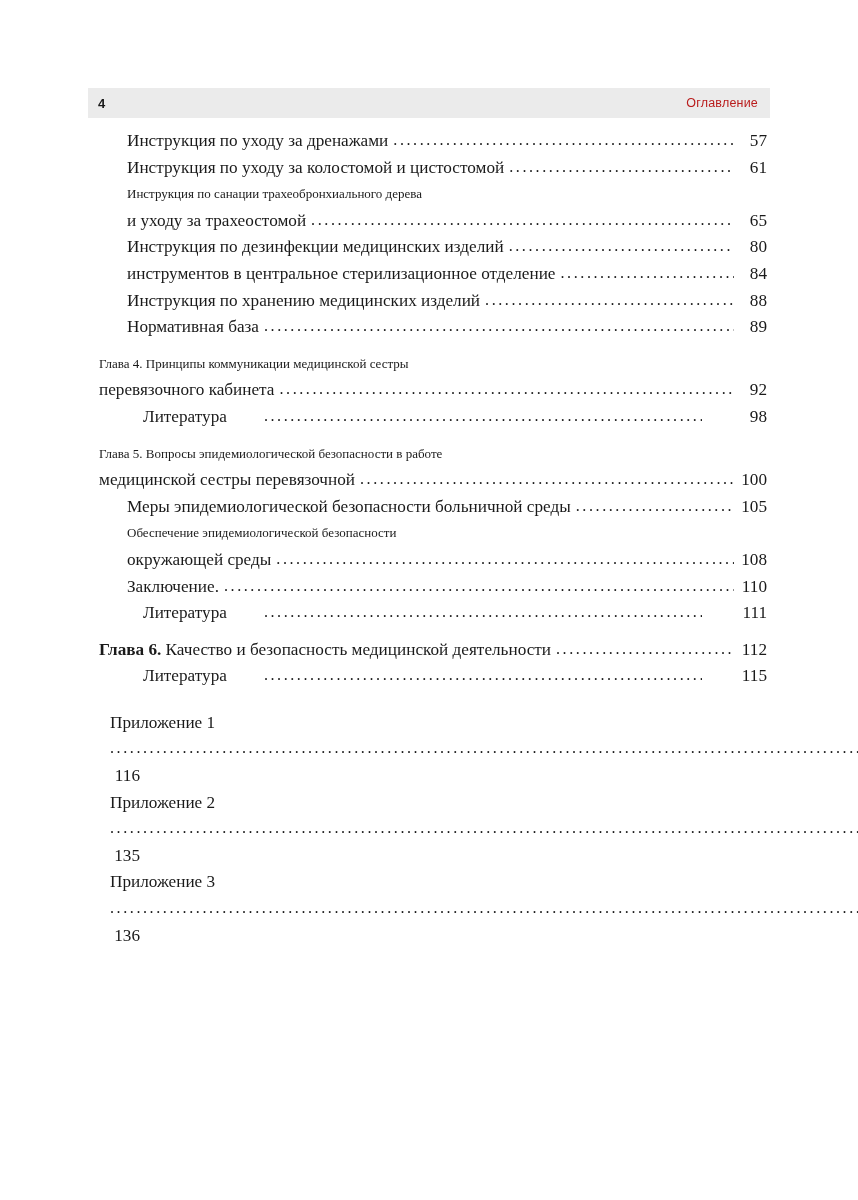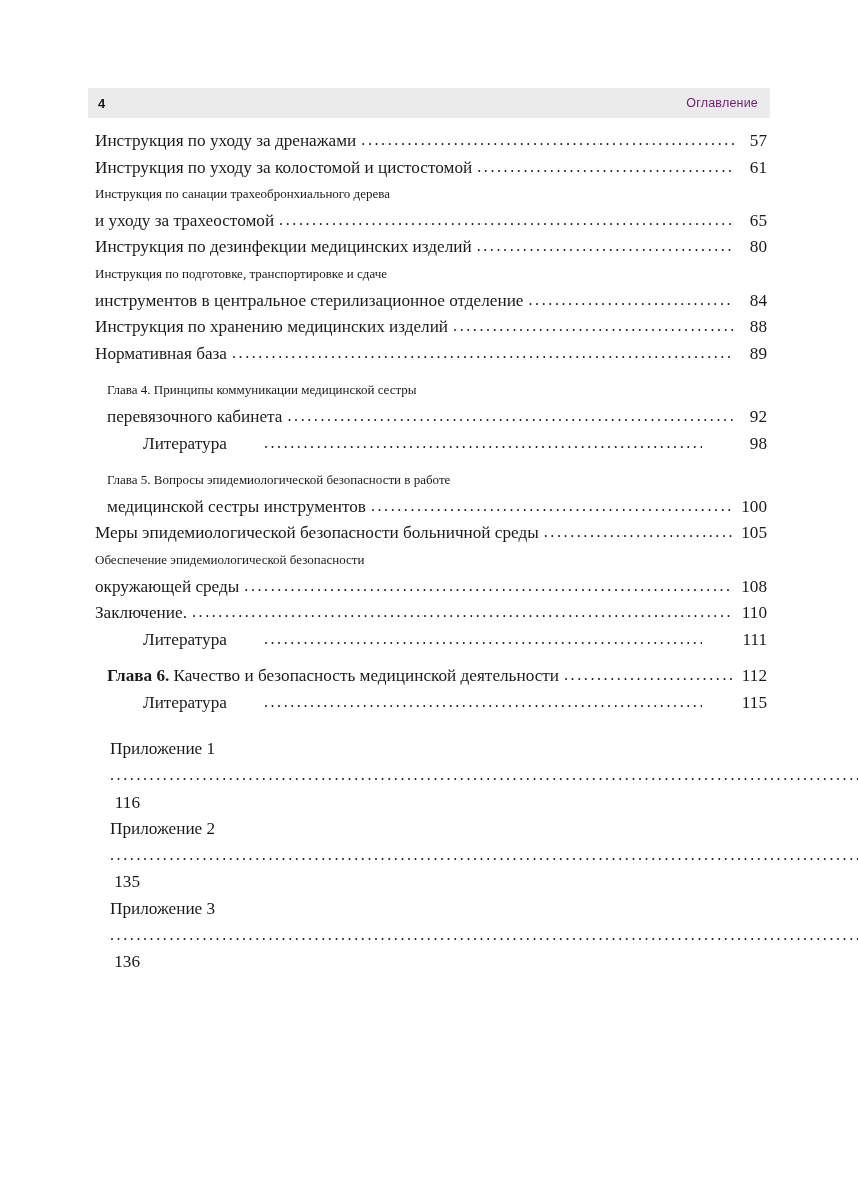--- a/index.html
+++ b/index.html
@@ -38,21 +38,21 @@
   .page-number {
     font-family: "Liberation Sans", sans-serif;
     font-size: 13px;
     font-weight: bold;
     color: #1a1a1a;
     letter-spacing: 0.2px;
   }
   .header-title {
     font-family: "Liberation Sans", sans-serif;
     font-size: 12.5px;
-    color: #701a75;
+    color: #b91c1c;
     letter-spacing: 0.2px;
   }
   .toc {
     position: absolute;
     left: 95px;
     top: 128px;
     width: 672px;
   }
   .toc-entry {
     display: flex;
@@ -80,22 +80,22 @@
     font-size: 16px;
     position: relative;
     top: -1px;
   }
   .toc-entry .pg {
     flex: 0 0 auto;
     text-align: right;
     min-width: 30px;
   }
   
-  .lvl-chapter { margin-left: 12px; }
-  .lvl-sub     { }
+  .lvl-chapter { margin-left: 4px; }
+  .lvl-sub     { margin-left: 32px; }
   .lvl-lit     { margin-left: 48px; gap: 32px; }
   .lvl-app     { margin-left: 10px; flex-direction: column; }
 
   .cont-line {
     font-size: 13px;
     line-height: 26.6px;
     white-space: nowrap;
   }
 </style>
 </head>
@@ -123,21 +123,20 @@
       <div class="toc-entry lvl-sub">
         <span class="lbl">и уходу за трахеостомой</span>
         <span class="leader">........................................................................................................................................................................................................</span>
         <span class="pg">65</span>
       </div>
       <div class="toc-entry lvl-sub">
         <span class="lbl">Инструкция по дезинфекции медицинских изделий</span>
         <span class="leader">........................................................................................................................................................................................................</span>
         <span class="pg">80</span>
       </div>
-      <div class="cont-line lvl-sub">Инструкция по подготовке, транспортировке и сдаче</div>
       <div class="toc-entry lvl-sub">
         <span class="lbl">инструментов в центральное стерилизационное отделение</span>
         <span class="leader">........................................................................................................................................................................................................</span>
         <span class="pg">84</span>
       </div>
       <div class="toc-entry lvl-sub">
         <span class="lbl">Инструкция по хранению медицинских изделий</span>
         <span class="leader">........................................................................................................................................................................................................</span>
         <span class="pg">88</span>
       </div>
@@ -154,21 +153,21 @@
         <span class="pg">92</span>
       </div>
       <div class="toc-entry lvl-lit">
         <span class="lbl">Литература</span>
         <span class="leader">........................................................................................................................................................................................................</span>
         <span class="pg">98</span>
       </div>
       <div style="height: 10px;"></div>
       <div class="cont-line lvl-chapter"><span class="bold">Глава 5.</span> Вопросы эпидемиологической безопасности в работе</div>
       <div class="toc-entry lvl-chapter">
-        <span class="lbl">медицинской сестры инструментов</span>
+        <span class="lbl">медицинской сестры перевязочной</span>
         <span class="leader">........................................................................................................................................................................................................</span>
         <span class="pg">100</span>
       </div>
       <div class="toc-entry lvl-sub">
         <span class="lbl">Меры эпидемиологической безопасности больничной среды</span>
         <span class="leader">........................................................................................................................................................................................................</span>
         <span class="pg">105</span>
       </div>
       <div class="cont-line lvl-sub">Обеспечение эпидемиологической безопасности</div>
       <div class="toc-entry lvl-sub">

